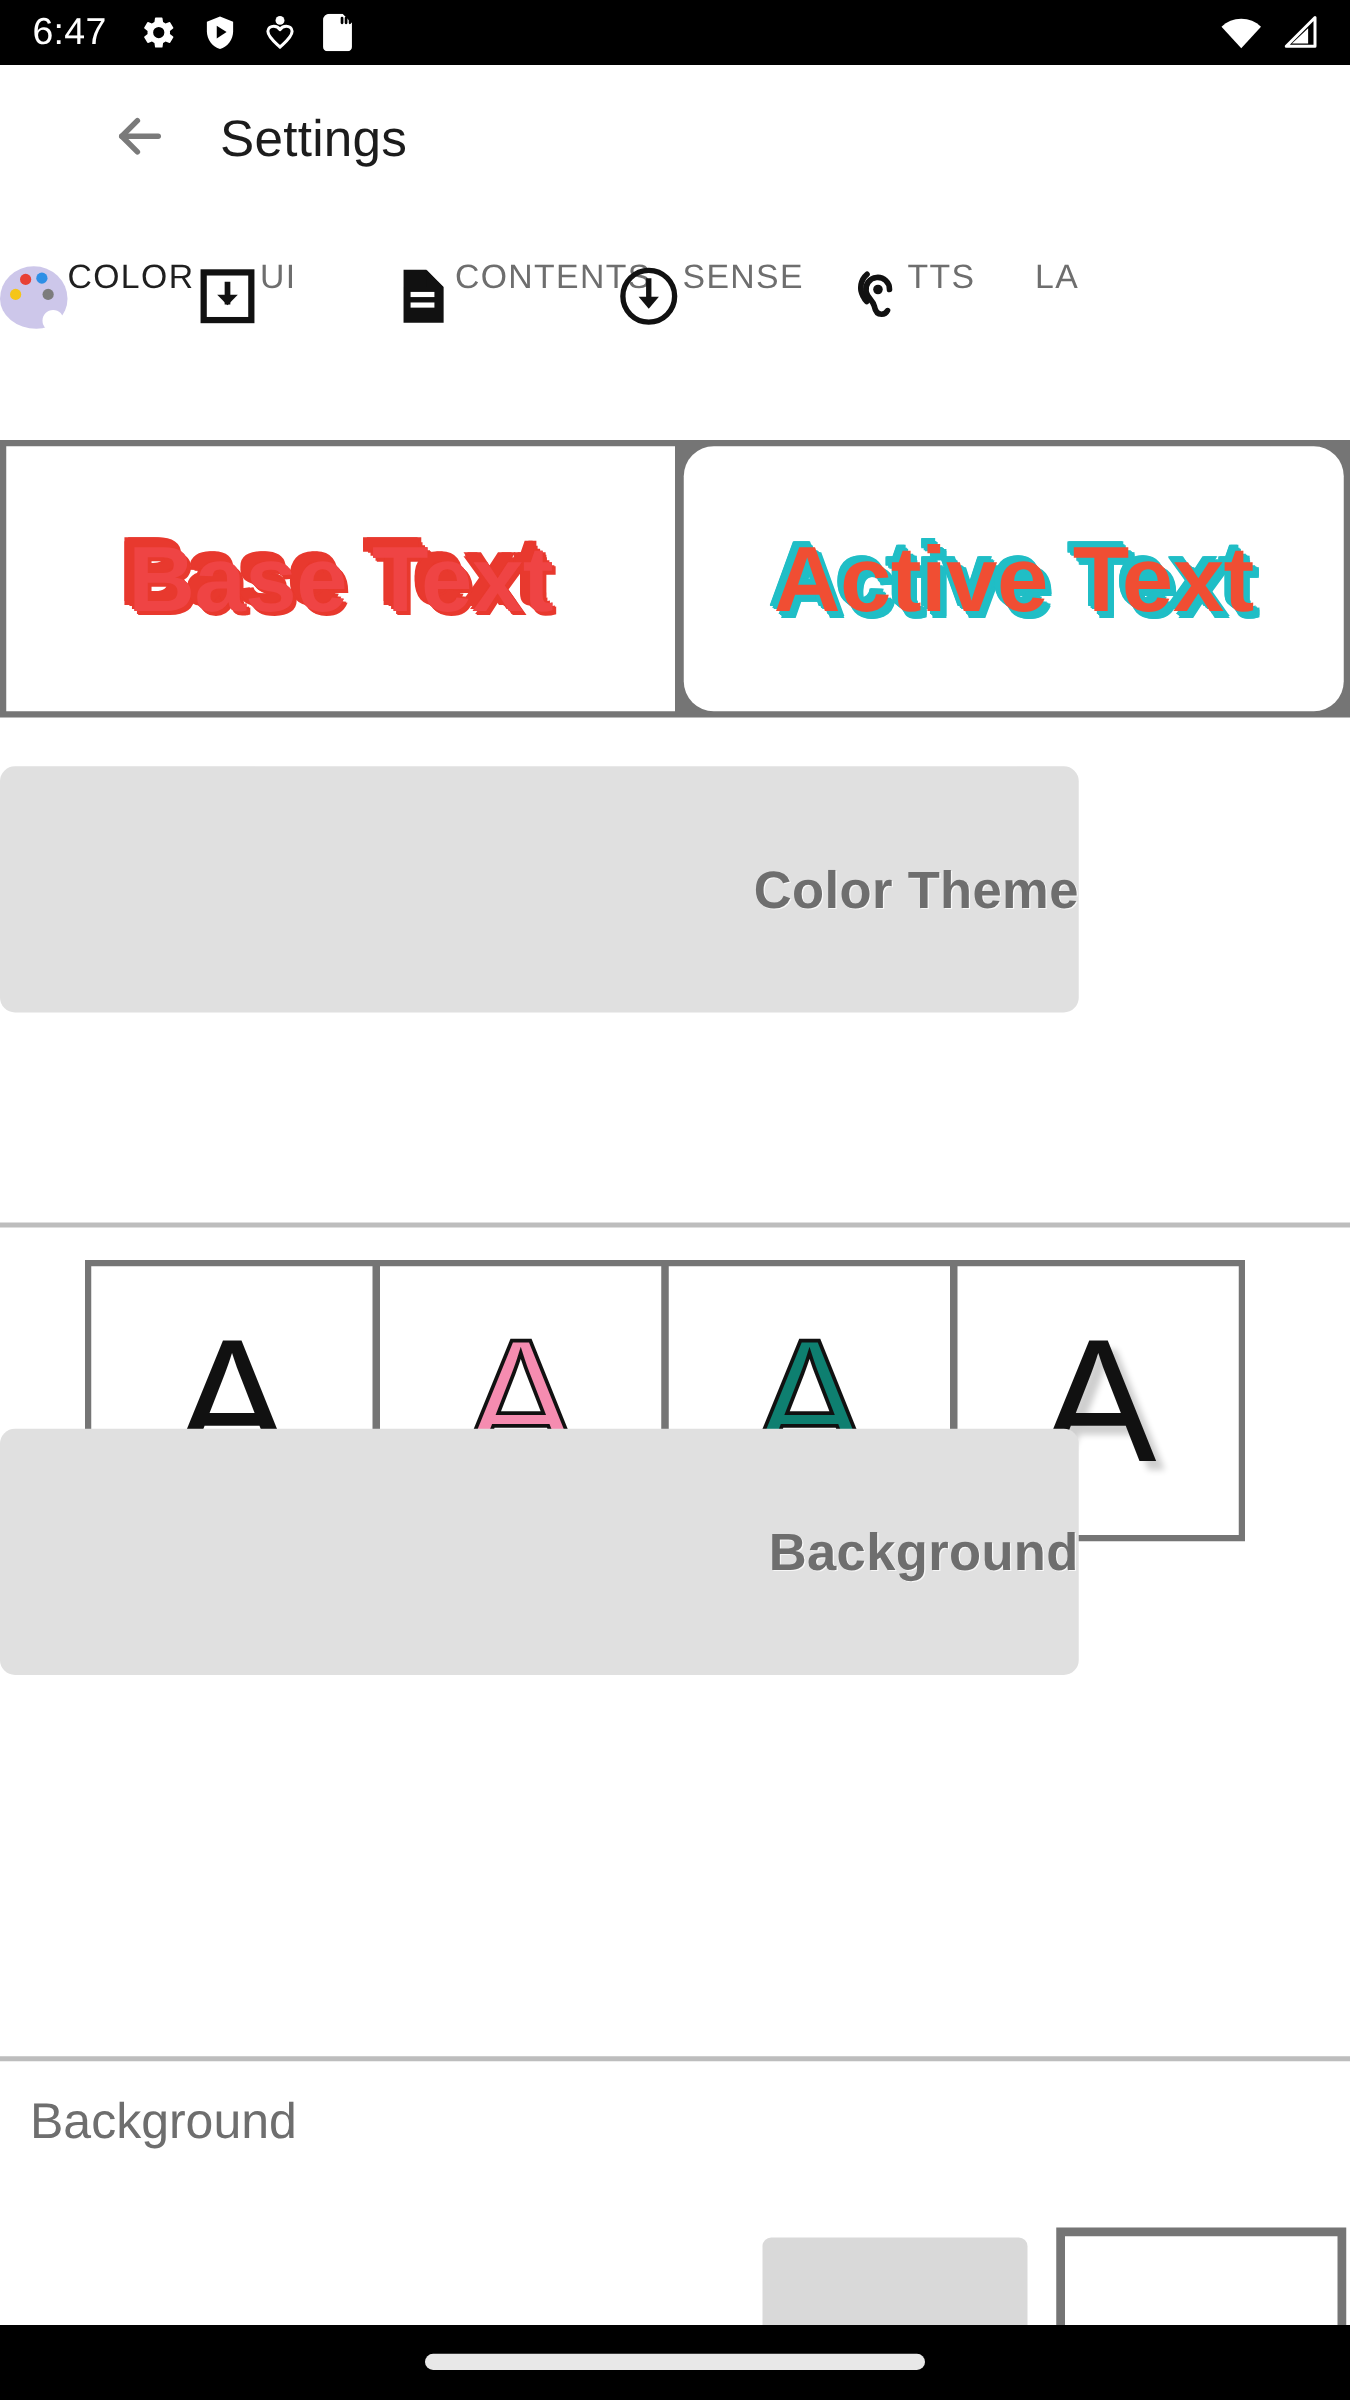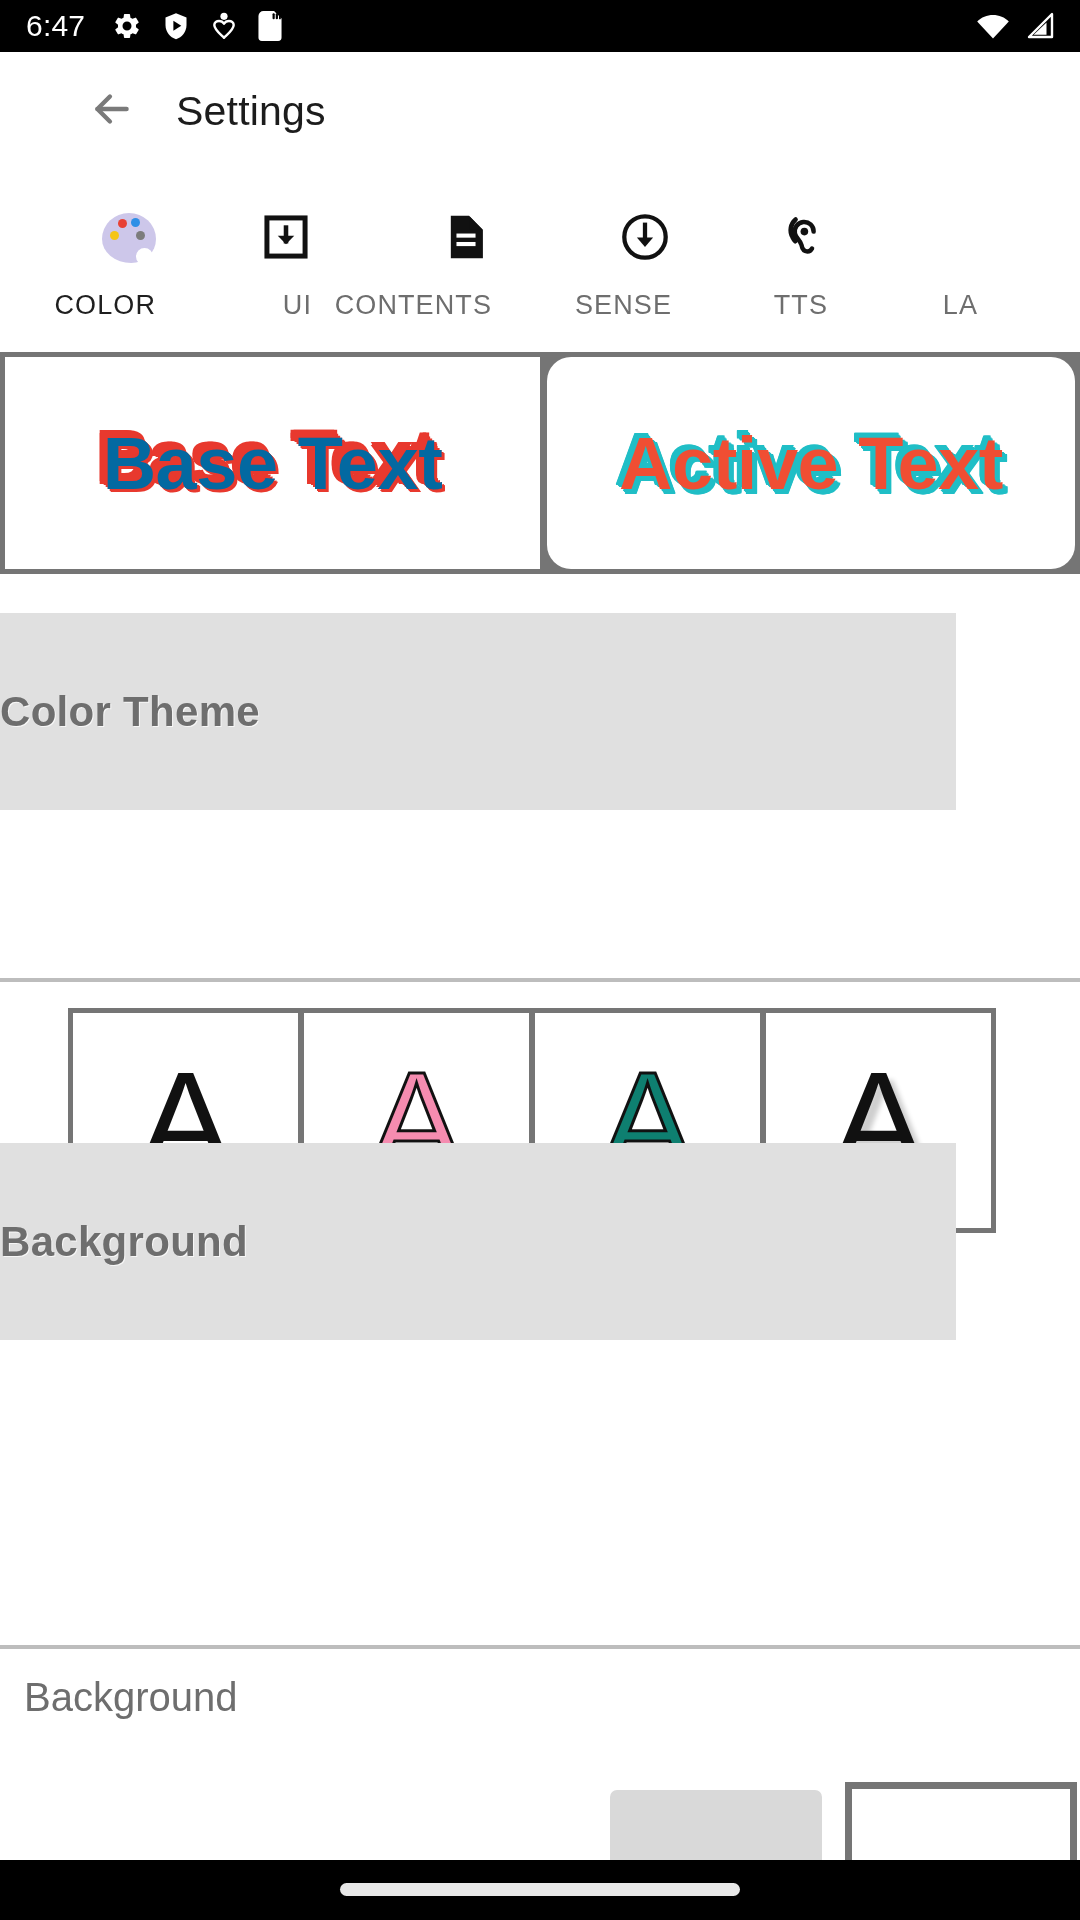--- a/index.html
+++ b/index.html
@@ -41,21 +41,21 @@
   }
 
   
   .tabbar{
     position:absolute;left:0;top:186px;width:1080px;height:248px;
     background:#fff;overflow:hidden;
   }
   .tabstrip{display:flex;align-items:flex-start;height:190px;}
   .tab{
     flex:0 0 auto;
-    display:flex;flex-direction:column;align-items:flex-end;
+    display:flex;flex-direction:row;align-items:flex-start;
     padding-top:20px;box-sizing:border-box;
   }
   .tab-icon{height:62px;display:flex;align-items:center;justify-content:center;margin-bottom:22px;}
   .tab-label{
     font-size:27px;letter-spacing:1.1px;color:#6e6e6e;white-space:nowrap;
   }
   .tab.active .tab-label{color:#1f1f1f;}
   .tab-indicator{
     position:absolute;left:0;top:242px;height:8px;background:#8cc2f0;
   }
@@ -83,41 +83,41 @@
     background:#ffffff;
     display:flex;align-items:center;justify-content:center;
     overflow:hidden;
   }
   .preview-cell.base{flex:0 0 535px;}
   .preview-cell.active{flex:1 1 auto;border-radius:24px;}
   .ptext{
     font-size:74px;font-weight:700;letter-spacing:-0.5px;white-space:nowrap;
   }
   .ptext.base{
-    color:#0369a1;
+    color:#ef4444;
     text-shadow:
       -7px -7px 0 #e8392e, -6px -7px 0 #e8392e, -7px -6px 0 #e8392e,
       -8px -8px 0 #e8392e, -5px -8px 0 #e8392e, -8px -5px 0 #e8392e,
       -4px -4px 0 #e8392e, -2px -2px 0 #e8392e, 0 0 0 #e8392e,
        2px 2px 0 #e8392e, 3px 3px 0 #e8392e;
   }
   .ptext.active{
     color:#f04e33;
     text-shadow:
       -5px -5px 0 #20bec6, -4px -5px 0 #20bec6, -5px -4px 0 #20bec6,
       -3px -3px 0 #20bec6, -2px -2px 0 #20bec6,
        2px 2px 0 #20bec6, 3px 3px 0 #20bec6, 4px 4px 0 #20bec6,
        5px 5px 0 #20bec6, 5px 4px 0 #20bec6, 4px 5px 0 #20bec6;
   }
 
   
   .section-band{
-    position:absolute;left:0;width:956px;
+    position:absolute;left:0;width:863px;
     background:#e0e0e0;
-    display:flex;align-items:center;justify-content:flex-start;
+    display:flex;align-items:center;justify-content:flex-end;border-radius:12px;
   }
   .section-band-title{
     font-size:42px;font-weight:700;color:#6e6e6e;letter-spacing:.3px;
     text-shadow:1px 1px 0 rgba(255,255,255,.75);
   }
   .band-rule{
     position:absolute;left:0;width:1080px;height:4px;background:#bdbdbd;
   }
 
   

